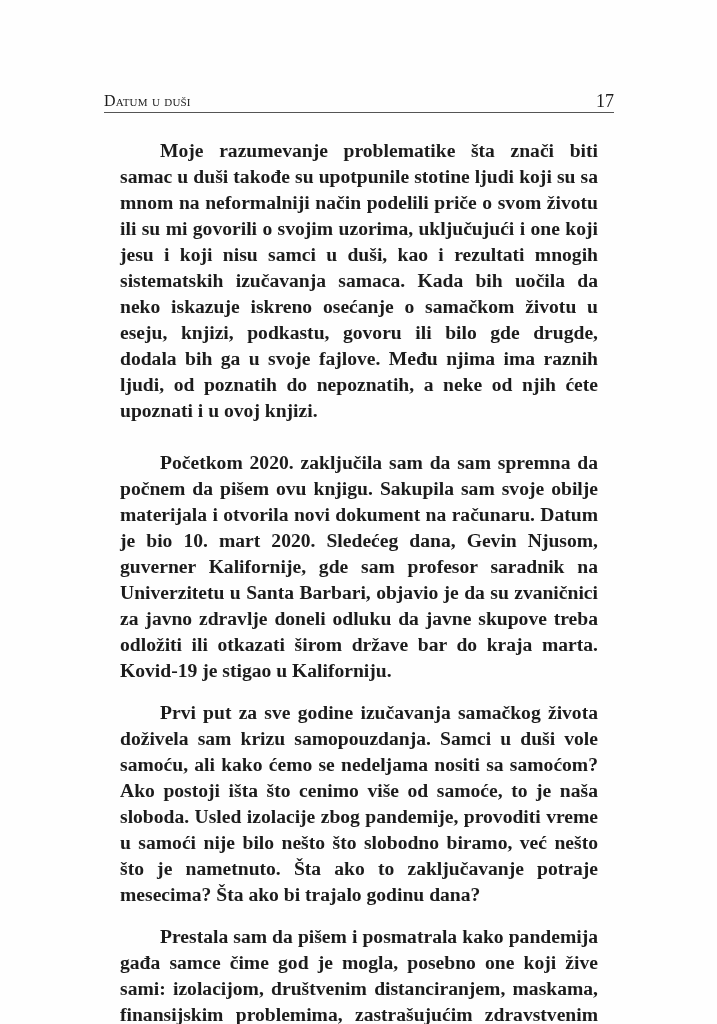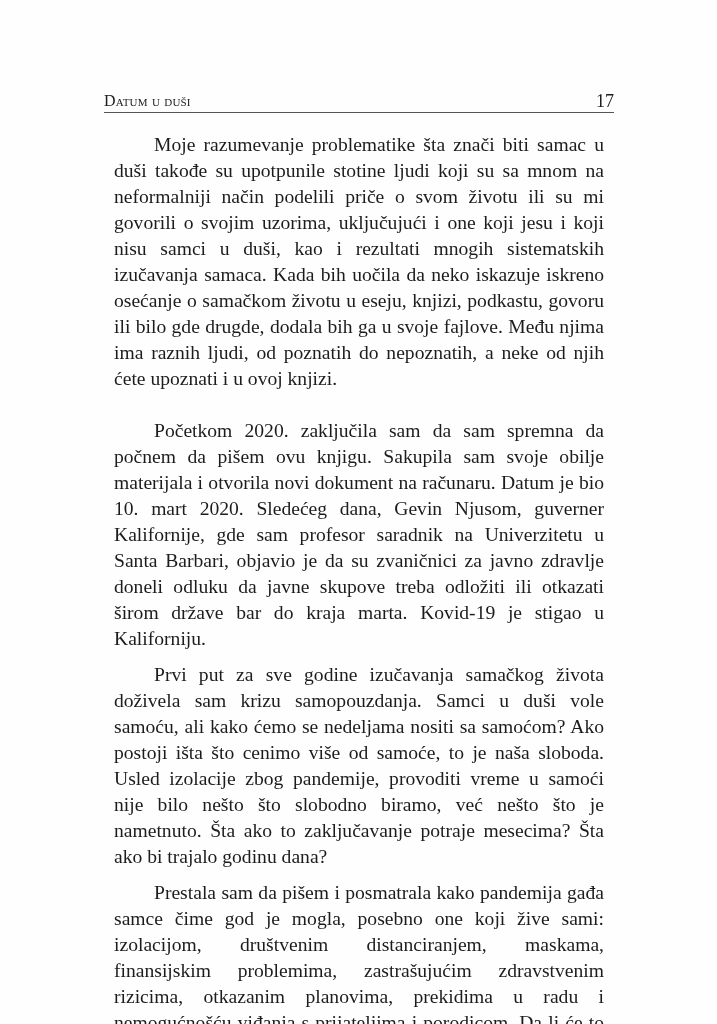--- a/index.html
+++ b/index.html
@@ -20,21 +20,21 @@
       font-variant: small-caps; letter-spacing: 0.2px;
     }
     .running-head .num {
       position: absolute; right: 0; bottom: 2px; font-size: 18px; margin-top: 24px;
     }
     .body-text {
       position: absolute; left: 104px; top: 122px; width: 510px;
       font-size: 19.6px; line-height: 26px;
       text-align: justify; hyphens: manual;
     }
-    .body-text p { margin: 10px; text-indent: 40px; }
+    .body-text p { margin: 16px; text-indent: 40px; font-weight: bold; }
     .body-text p.section-start { margin-top: 26px; }
   </style>
 </head>
 <body>
 
 <div class="page">
   <div class="running-head">
     <span class="title">Datum u duši</span>
     <span class="num">17</span>
   </div>

